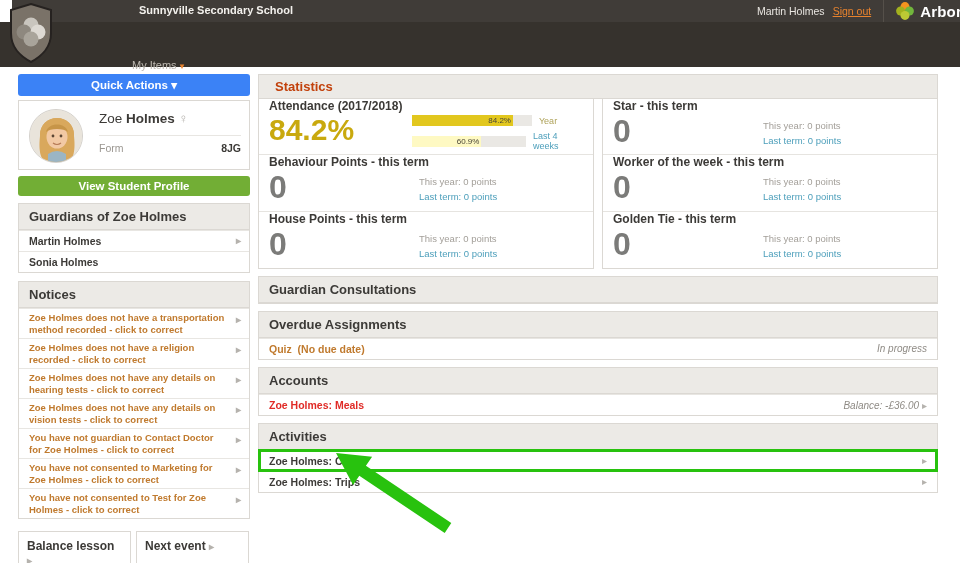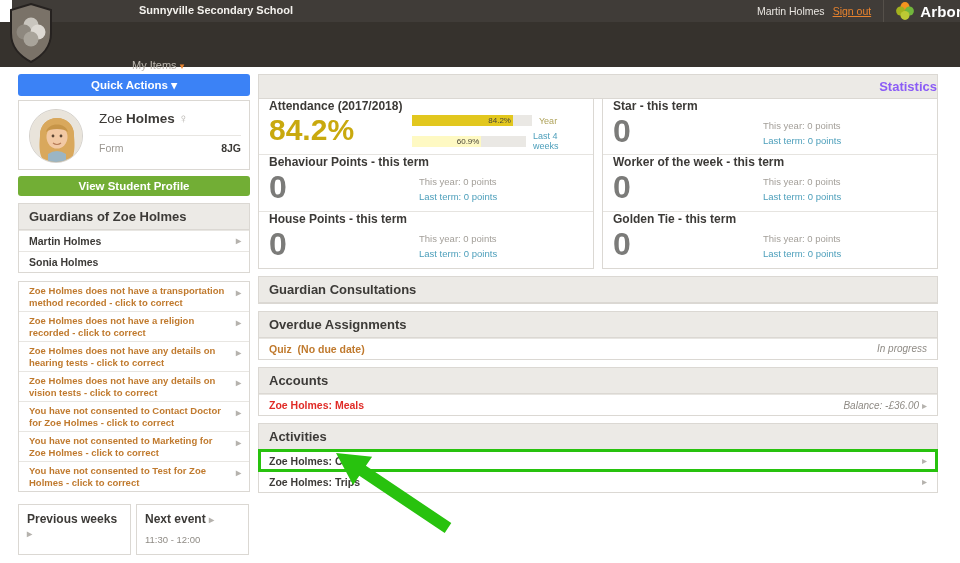--- a/index.html
+++ b/index.html
@@ -58,22 +58,22 @@
            line-height:11.5px; border-top:1px solid #E8E6E2; position:relative; cursor:pointer; }
   .n-row:first-of-type { border-top:none; }
   .n-row .row-chev { top:5px; }
 
   .mini-wrap { display:flex; gap:5px; margin-top:12px; }
   .mini { width:113px; border:1px solid #DBD8D3; background:#fff; padding:7px 8px; }
   .mini-title { font-size:12px; font-weight:bold; color:#3C3A37; margin-bottom:7px; cursor:pointer; }
   .mini-line { font-size:9.5px; color:#8F8B85; line-height:13px; }
 
   
-  .stats-header { border:1px solid #DBD8D3; background:#ECEAE6; text-align:right;
-                  font-size:13px; font-weight:bold; color:#8b5cf6; padding:4px 0; }
+  .stats-header { border:1px solid #DBD8D3; background:#ECEAE6; text-align:left;
+                  font-size:13px; font-weight:bold; color:#c2410c; padding:4px 16px; }
   .stats-body { display:flex; gap:8px; }
   .stats-col { flex:1; border:1px solid #DBD8D3; border-top:none; background:#fff; }
   .stat-box { height:56.3px; padding:0 10px; border-bottom:1px solid #E6E4E0; position:relative; }
   .stat-box:last-child { border-bottom:none; }
   .stat-title { font-size:12px; font-weight:bold; color:#3C3A37; }
   .big-gold { font-size:30px; font-weight:bold; color:#C9A90E; line-height:34px; }
   .big-gray { font-size:32px; font-weight:bold; color:#7B7B79; line-height:36px; }
   .counter-flex { display:flex; }
   .counter-flex .big-gray { width:150px; }
   .pts { padding-top:7px; }
@@ -188,54 +188,55 @@
     <div class="g-row">
       <span>Martin Holmes</span>
       <span class="chev row-chev">▸</span>
     </div>
     <div class="g-row">
       <span>Sonia Holmes</span>
     </div>
   </div>
 
   <div class="panel notices">
+    <div class="panel-header">Notices</div>
     <div class="n-row">
       <span>Zoe Holmes does not have a transportation method recorded - click to correct</span>
       <span class="chev row-chev">▸</span>
     </div>
     <div class="n-row">
       <span>Zoe Holmes does not have a religion recorded - click to correct</span>
       <span class="chev row-chev">▸</span>
     </div>
     <div class="n-row">
       <span>Zoe Holmes does not have any details on hearing tests - click to correct</span>
       <span class="chev row-chev">▸</span>
     </div>
     <div class="n-row">
       <span>Zoe Holmes does not have any details on vision tests - click to correct</span>
       <span class="chev row-chev">▸</span>
     </div>
     <div class="n-row">
-      <span>You have not consented to Contact Doctor for Zoe Holmes - click to correct</span>
+      <span>You have not guardian to Contact Doctor for Zoe Holmes - click to correct</span>
       <span class="chev row-chev">▸</span>
     </div>
     <div class="n-row">
       <span>You have not consented to Marketing for Zoe Holmes - click to correct</span>
       <span class="chev row-chev">▸</span>
     </div>
     <div class="n-row">
       <span>You have not consented to Test for Zoe Holmes - click to correct</span>
       <span class="chev row-chev">▸</span>
     </div>
   </div>
 
   <div class="mini-wrap">
     <div class="mini">
       <div class="mini-title">
-        <span>Previous weeks</span>
+        <span>Balance lesson</span>
         <span class="chev">▸</span>
       </div>
 
     </div>
     <div class="mini">
       <div class="mini-title">
         <span>Next event</span>
         <span class="chev">▸</span>
       </div>
       <div class="mini-line">11:30 - 12:00</div>

